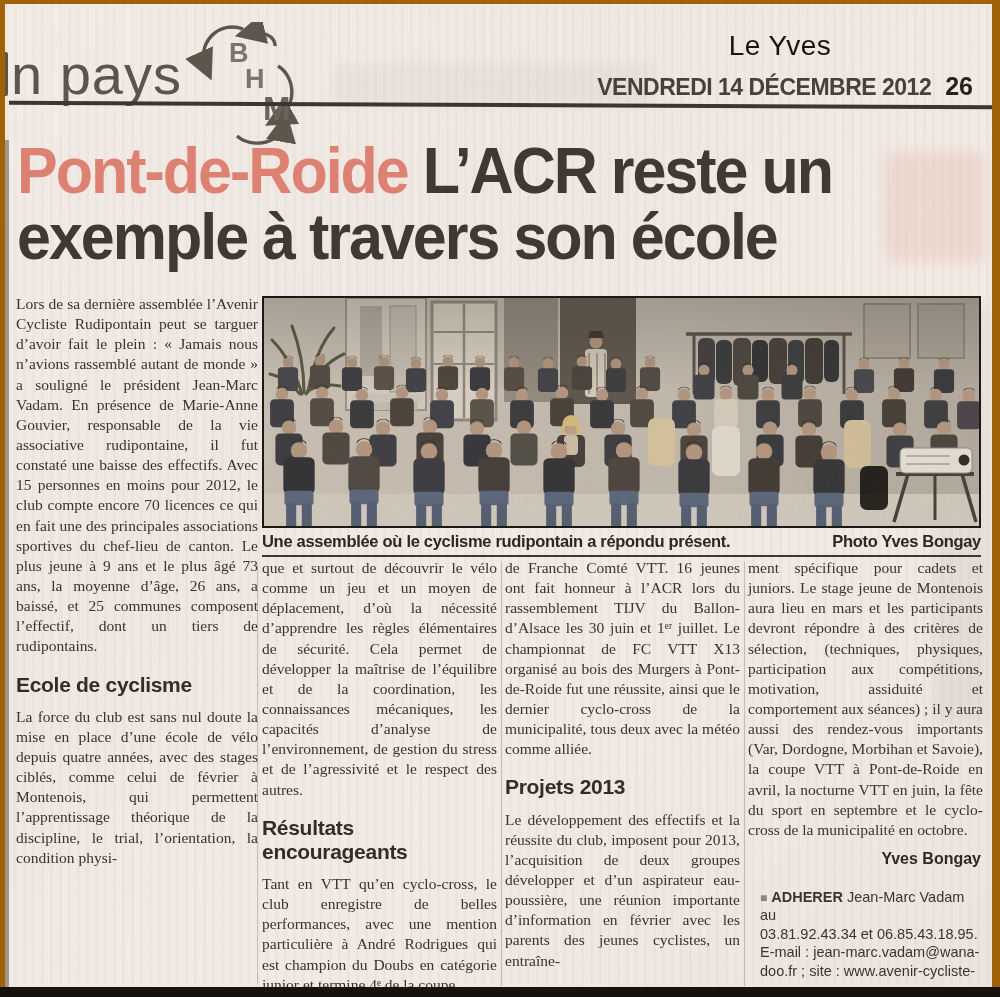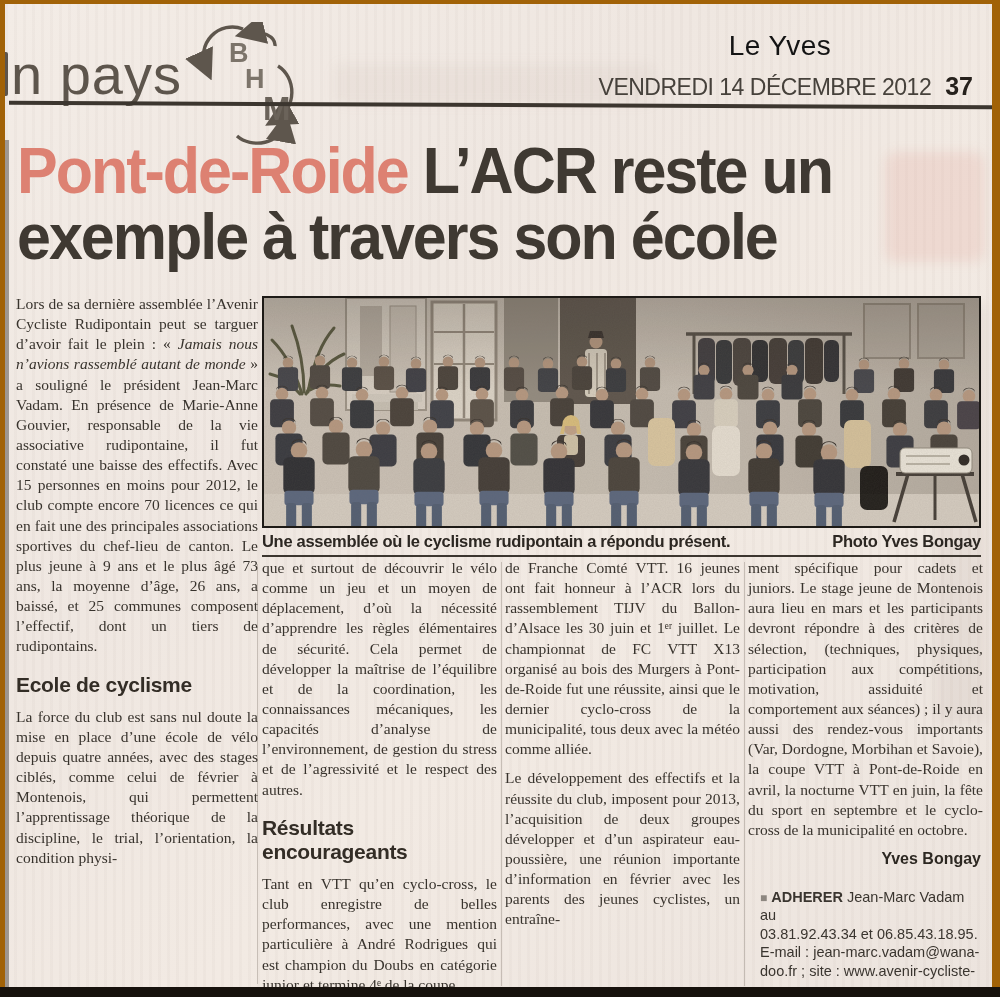--- a/index.html
+++ b/index.html
@@ -18,40 +18,40 @@
 
   
   .masthead{position:absolute;left:6px;top:38px;font-size:56px;font-weight:400;color:#5d554c;
             letter-spacing:1px;}
   .masthead-frag{position:absolute;left:-2px;top:48px;width:5px;height:44px;background:#5d554c;border-radius:2px;}
   .bhm{position:absolute;left:176px;top:18px;}
   .pubname{position:absolute;left:665px;top:26px;width:220px;text-align:center;font-size:28px;
            color:#141414;letter-spacing:.5px;}
   .dateline{position:absolute;left:520px;top:68px;width:462px;display:flex;justify-content:flex-end;
             align-items:baseline;gap:14px;padding-right:14px;box-sizing:border-box;}
-  .date-text{font-size:23px;font-weight:400;color:#46413b;letter-spacing:-.5px;}
+  .date-text{font-size:23px;font-weight:700;color:#46413b;letter-spacing:-.5px;}
   .page-no{font-size:25px;font-weight:700;color:#26211c;}
   .header-rule{position:absolute;left:4px;top:99px;width:983px;height:4px;background:#3c362f;
                transform:rotate(.25deg);}
 
   
   .headline{position:absolute;left:12px;top:134px;width:965px;font-weight:700;
             font-size:61px;line-height:1.04;letter-spacing:-2px;color:#3f3932;
             transform:scale(1,1.05);transform-origin:top left;}
   .kicker{color:#dd8172;}
 
   
   .bodycol{position:absolute;font-family:"Liberation Serif","DejaVu Serif",serif;
            font-size:15.5px;line-height:1.3;color:#38332d;text-align:justify;}
   .bodycol p{margin:0 0 9px 0;}
   .lede{font-family:"Liberation Sans",sans-serif;font-size:20px;line-height:1.3;font-weight:700;
         color:#2d2822;text-align:left;margin:0 0 18px 0;letter-spacing:-.2px;}
   .subhead{font-family:"Liberation Sans",sans-serif;font-size:21px;line-height:1.15;font-weight:700;
            color:#332d26;text-align:left;margin:16px 0 10px 0;letter-spacing:-.3px;}
-  .q{font-style:italic;}
+  .q{}
   .col1{left:11px;top:290px;width:242px;}
   .col2{left:257px;top:554px;width:235px;}
   .col3{left:500px;top:554px;width:235px;}
   .col4{left:743px;top:554px;width:235px;}
   .vsep{position:absolute;width:1px;background:rgba(110,98,88,.3);}
   .vs1{left:252px;top:560px;height:420px;}
   .vs2{left:496px;top:558px;height:424px;}
   .vs3{left:739px;top:558px;height:424px;}
 
   
@@ -95,21 +95,21 @@
       <path d="M 97,44 A 27,30 0 0 1 96,97" fill="none" stroke="#5e564d" stroke-width="3.4" marker-end="url(#ah)"></path>
       <path d="M 56,114 A 27,21 0 0 0 103,103" fill="none" stroke="#5e564d" stroke-width="3.4" marker-end="url(#ah)"></path>
       <text x="48" y="40" font-size="27" font-weight="700" fill="#7c746a">B</text>
       <text x="64" y="66" font-size="27" font-weight="700" fill="#7c746a">H</text>
       <text x="82" y="98" font-size="33" font-weight="700" fill="#6b635a">M</text>
     </svg>
 
     <div class="pubname">Le Yves</div>
     <div class="dateline">
       <span class="date-text">VENDREDI 14 DÉCEMBRE 2012</span>
-      <span class="page-no">37</span>
+      <span class="page-no">26</span>
     </div>
     <div class="header-rule"></div>
 
     <h1 class="headline" style="margin:0">
       <span><span class="kicker">Pont-de-Roide</span> <span>L’ACR reste un</span></span><br>
       <span>exemple à travers son école</span>
     </h1>
 
     <div class="vsep vs1"></div>
     <div class="vsep vs2"></div>
@@ -315,20 +315,21 @@
     </div>
 
     <div class="bodycol col2">
       <p>que et surtout de découvrir le vélo comme un jeu et un moyen de déplacement, d’où la nécessité d’apprendre les règles élémentaires de sécurité. Cela permet de développer la maîtrise de l’équilibre et de la coordination, les connaissances mécaniques, les capacités d’analyse de l’environnement, de gestion du stress et de l’agressivité et le respect des autres.</p>
       <h3 class="subhead">Résultats encourageants</h3>
       <p>Tant en VTT qu’en cyclo-cross, le club enregistre de belles performances, avec une mention particulière à André Rodrigues qui est champion du Doubs en catégorie junior et termine 4ᵉ de la coupe</p>
     </div>
 
     <div class="bodycol col3">
       <p>de Franche Comté VTT. 16 jeunes ont fait honneur à l’ACR lors du rassemblement TIJV du Ballon-d’Alsace les 30 juin et 1ᵉʳ juillet. Le championnat de FC VTT X13 organisé au bois des Murgers à Pont-de-Roide fut une réussite, ainsi que le dernier cyclo-cross de la municipalité, tous deux avec la météo comme alliée.</p>
+      <h3 class="subhead">Projets 2013</h3>
       <p>Le développement des effectifs et la réussite du club, imposent pour 2013, l’acquisition de deux groupes développer et d’un aspirateur eau-poussière, une réunion importante d’information en février avec les parents des jeunes cyclistes, un entraîne-</p>
     </div>
 
     <div class="bodycol col4">
       <p>ment spécifique pour cadets et juniors. Le stage jeune de Montenois aura lieu en mars et les participants devront répondre à des critères de sélection, (techniques, physiques, participation aux compétitions, motivation, assiduité et comportement aux séances) ; il y aura aussi des rendez-vous importants (Var, Dordogne, Morbihan et Savoie), la coupe VTT à Pont-de-Roide en avril, la nocturne VTT en juin, la fête du sport en septembre et le cyclo-cross de la municipalité en octobre.</p>
       <div class="signature">Yves Bongay</div>
       <div class="note">
         <span class="bullet">■</span><span class="note-label">ADHERER</span><span class="note-body"> Jean-Marc Vadam au
 03.81.92.43.34 et 06.85.43.18.95.
 E-mail : jean-marc.vadam@wana-

